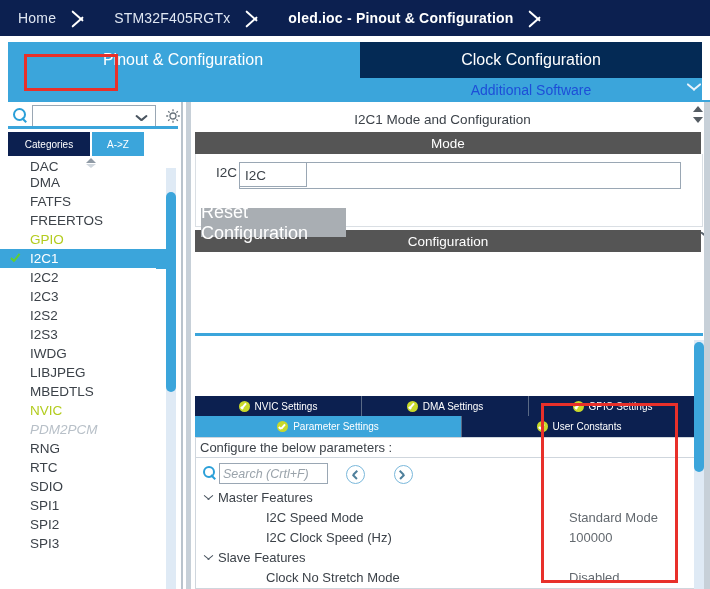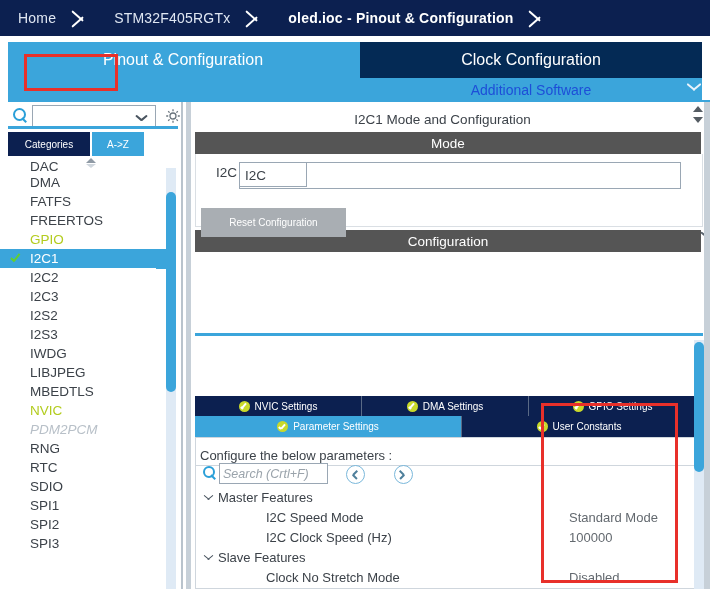--- a/index.html
+++ b/index.html
@@ -241,21 +241,21 @@
     position: absolute; left: 4px; top: 128px; width: 506px; height: 22px;
     background: #555555; color: #ffffff; font-size: 13.5px;
     display: flex; align-items: center; justify-content: center;
   }
   .config-body {
     position: absolute; left: 4px; top: 150px; width: 506px; height: 337px;
     background: #ffffff;
   }
   .reset-btn {
     position: absolute; left: 10px; top: 106px; width: 145px; height: 29px;
-    background: #a9aeb3; color: #ffffff; font-size: 10px;
+    background: #a9aeb3; color: #ffffff; font-size: 18px;
     display: flex; align-items: center; justify-content: center;
   }
 
   .tabrow1 { position: absolute; left: 4px; top: 294px; width: 502px; height: 20px; }
   .tabrow2 { position: absolute; left: 4px; top: 314px; width: 502px; height: 21px; }
   .ctab {
     position: absolute; top: 0; height: 100%;
     display: flex; align-items: center; justify-content: center;
     font-size: 10px; color: #ffffff; background: #0c2050;
     border-right: 1px solid #5a6a86; box-sizing: border-box;
@@ -275,21 +275,21 @@
     content: ""; position: absolute; left: 3.6px; top: 6.6px;
     width: 6px; height: 1.6px; background: #ffffff;
     transform: rotate(-50deg); transform-origin: left center;
   }
 
   .param-wrap {
     position: absolute; left: 4px; top: 335px; width: 506px; height: 152px;
     background: #ffffff; border: 1px solid #cfd6dd; box-sizing: border-box;
   }
   .configure-bar {
-    position: absolute; left: 0; top: 8px; width: 504px; height: 20px;
+    position: absolute; left: 0; top: 0; width: 504px; height: 20px;
     border-bottom: 1px solid #cfd6dd; box-sizing: border-box;
     font-size: 13px; color: #3c4249; line-height: 19px; padding-left: 4px;
   }
   .srch-row { position: absolute; left: 0; top: 22px; width: 504px; height: 26px; }
   .srch-icon { position: absolute; left: 7px; top: 6px; width: 14px; height: 14px; }
   .srch-icon .ring {
     position: absolute; left: 0; top: 0; width: 8px; height: 8px;
     border: 2px solid #2a9fd8; border-radius: 50%;
   }
   .srch-icon .handle {

